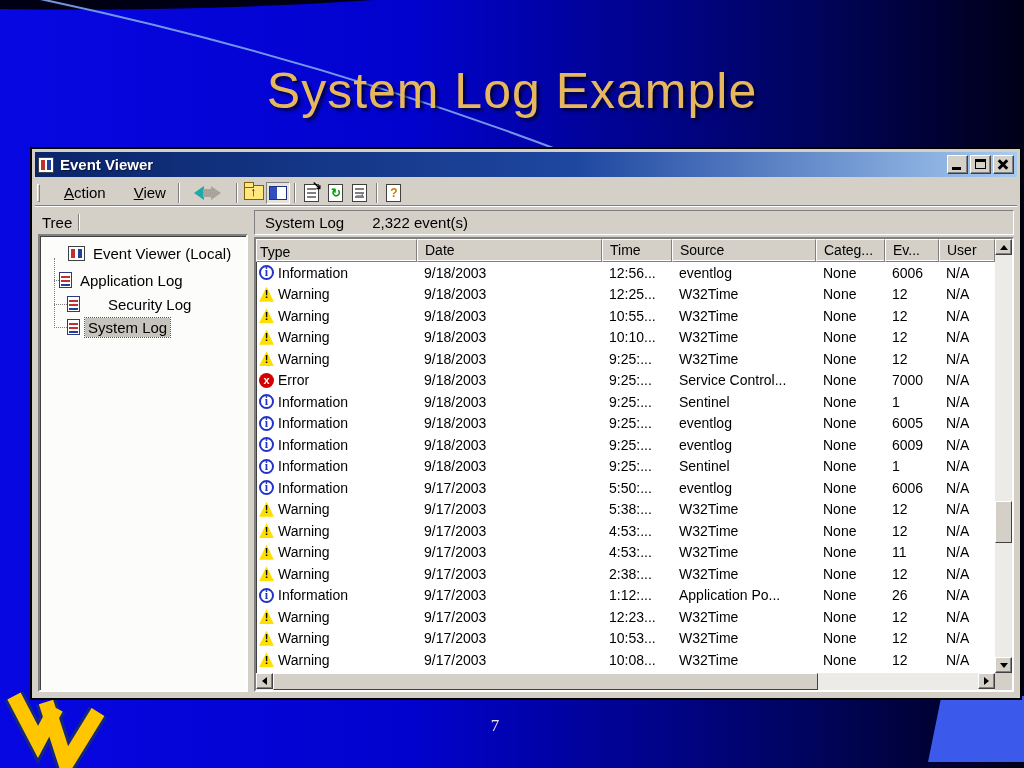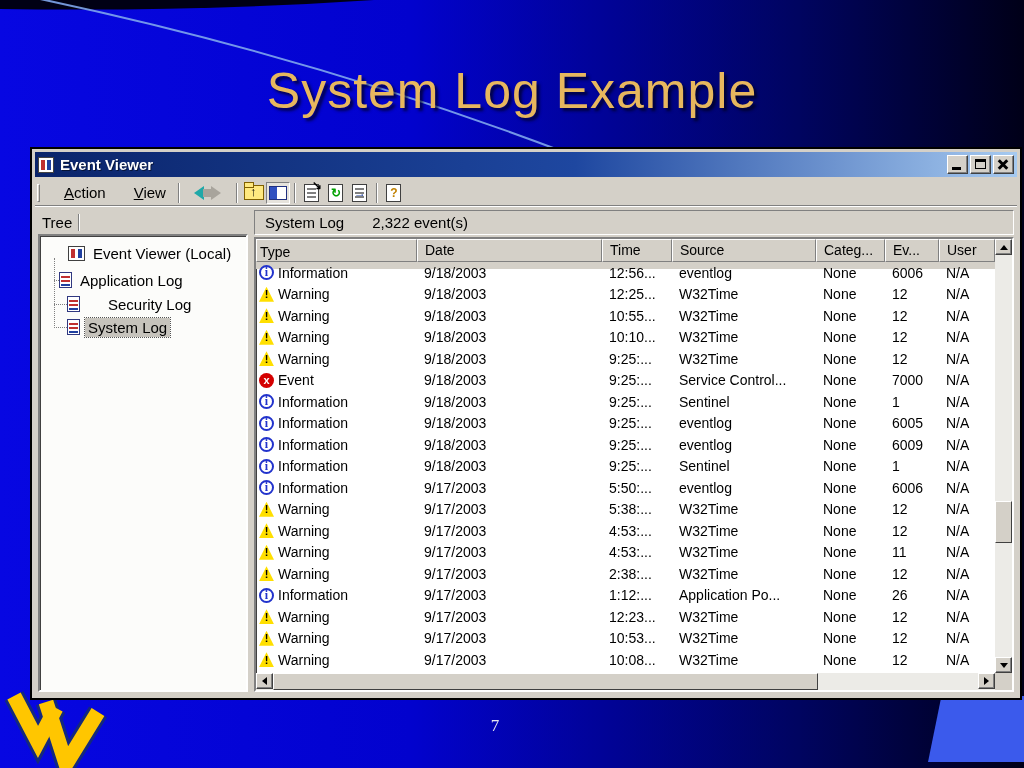--- a/index.html
+++ b/index.html
@@ -86,21 +86,21 @@
   .tree-stub { position:absolute; left:14px; width:13px; border-top:1px dotted #808080; }
 
   
   .result-header { position:absolute; left:222px; top:61px; width:760px; height:25px; display:flex; align-items:center;
                    border:1px solid; border-color:#808080 #fff #fff #808080; font-size:15px; }
   .result-title { margin-left:10px; }
   .result-count { margin-left:28px; }
 
   .listview { position:absolute; left:222px; top:88px; width:760px; bottom:6px; background:#fff;
               border:2px solid; border-color:#808080 #fff #fff #808080; box-shadow:inset 1px 1px 0 #404040; }
-  .lv-header { position:absolute; left:0; top:0; right:17px; height:30px; display:flex; background:#D4D0C8; }
+  .lv-header { position:absolute; left:0; top:0; right:17px; height:21px; display:flex; background:#D4D0C8; }
   .hcell { height:23px; padding:2px 0 0 7px; font-size:14px; border:1px solid;
            border-color:#FFFFFF #808080 #808080 #FFFFFF; overflow:hidden; white-space:nowrap; }
   .rows { position:absolute; left:0; top:23px; right:17px; bottom:17px; overflow:hidden; }
   .lv-row { display:flex; height:21.5px; align-items:center; white-space:nowrap; }
   .cell { padding-left:7px; overflow:hidden; font-size:14px; flex:0 0 auto; }
   .c0{width:161px; display:flex; align-items:center; padding-left:3px;}
   .c1{width:185px;} .c2{width:70px;} .c3{width:144px;} .c4{width:69px;} .c5{width:54px;} .c6{flex:1 1 auto;}
   .row-icon { width:15px; height:15px; margin-right:4px; flex:0 0 auto; position:relative;
               display:flex; align-items:center; justify-content:center; font-weight:bold; }
   .icon-information { background:#fff; border:2px solid #2233CC; border-radius:50%; color:#2233CC;
@@ -310,21 +310,21 @@
     <span class="cell c2">9:25:...</span>
     <span class="cell c3">W32Time</span>
     <span class="cell c4">None</span>
     <span class="cell c5">12</span>
     <span class="cell c6">N/A</span>
   </div>
 
   <div class="lv-row">
     <span class="cell c0">
               <span class="row-icon icon-error">x</span>
-              <span>Event</span>
+              <span>Error</span>
             </span>
     <span class="cell c1">9/18/2003</span>
     <span class="cell c2">9:25:...</span>
     <span class="cell c3">Service Control...</span>
     <span class="cell c4">None</span>
     <span class="cell c5">7000</span>
     <span class="cell c6">N/A</span>
   </div>
 
   <div class="lv-row">

